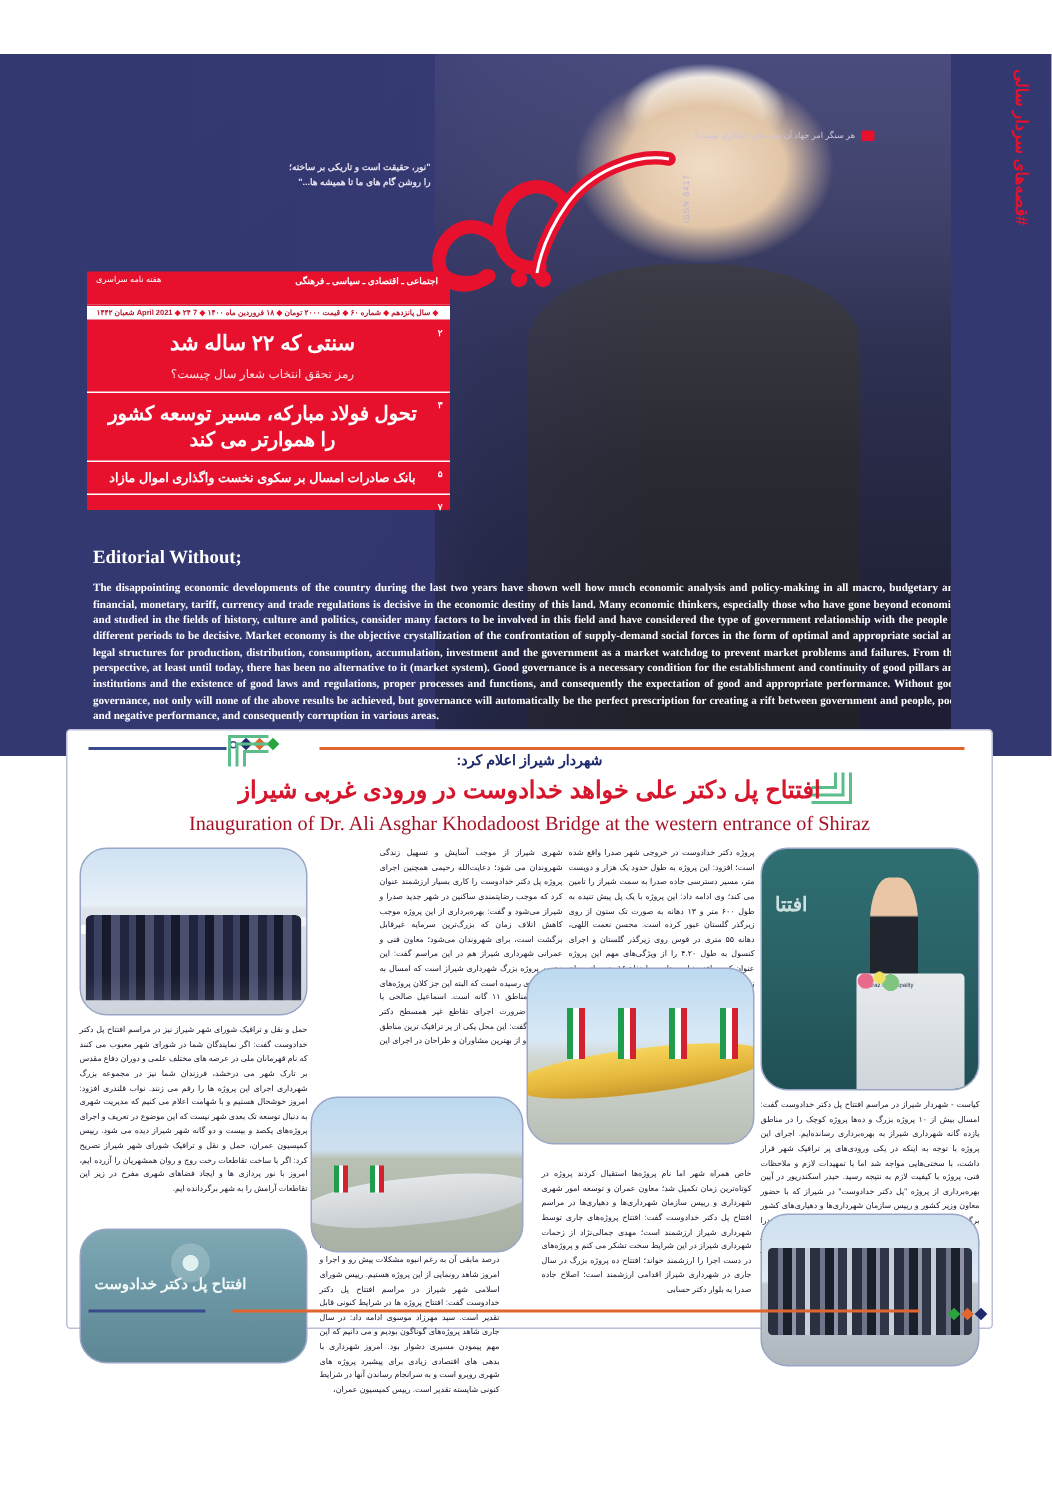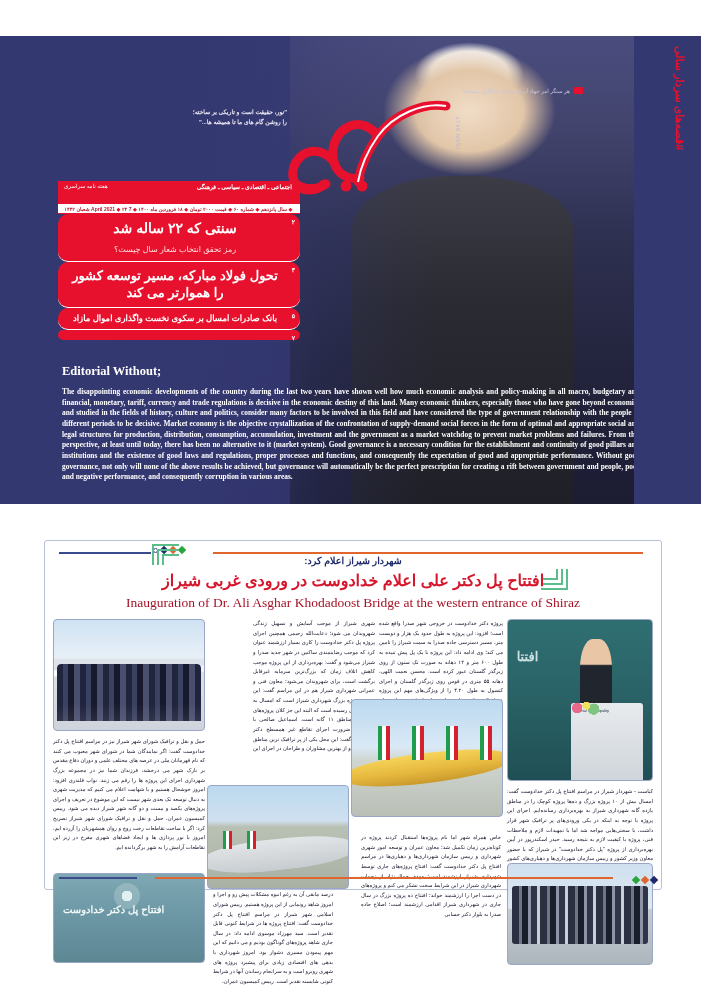--- a/index.html
+++ b/index.html
@@ -79,21 +79,21 @@
     background:#fff; border-top:1px solid #e8112d; border-bottom:1px solid #e8112d;
     display:flex; align-items:center; justify-content:center; direction:rtl;
   }
   .issue-bar span{ font-size:5px; color:#b8152c; font-weight:bold; white-space:nowrap; }
   .issue-bar .bsep{ color:#e8112d; padding:0 1.5px; }
 
   
   .headline-stack{ position:absolute; left:58px; top:178px; width:242px; }
   .hl{
     background:#e8112d; color:#fff; position:relative; direction:rtl;
-    border-bottom:1.4px solid #ffffff; text-align:center; padding:5px 16px 5px 8px;border-radius:10px;
+    border-bottom:1.4px solid #ffffff; text-align:center; padding:5px 16px 5px 8px;
   }
   .hl .num{
     position:absolute; right:5px; top:4px; font-size:6px; color:#fff; font-weight:bold;
   }
   .hl .t1{ font-size:14px; font-weight:bold; line-height:1.35; }
   .hl .t2{ font-size:8px; font-weight:normal; line-height:1.5; margin-top:6px; color:#ffdede; }
   .hl.small .t1{ font-size:8.5px; }
   .hl.big .t1{ font-size:13px;text-align:center; }
 
   
@@ -112,21 +112,21 @@
   .editorial{ position:absolute; left:62px; top:328px; width:578px; direction:ltr; }
   .ed-kicker{ font-size:12.5px; font-weight:bold; color:#ffffff; font-family:"Liberation Serif", serif; }
   .ed-title{ font-size:20px; font-weight:bold; color:#f2e52a; font-family:"Liberation Serif", serif; line-height:1.15; margin-top:1px; }
   .ed-body{
     margin-top:8px; font-family:"Liberation Serif", serif; font-weight:bold;
     font-size:7.4px; line-height:1.44; color:#ffffff; text-align:justify;
   }
 
   
   .article{
-    position:absolute; left:44px; top:540px; width:618px; height:350px;
+    position:absolute; left:44px; top:486px; width:618px; height:400px;
     background:#ffffff; border:1px solid #b9c0d8; border-radius:3px;
   }
   .orn{ position:absolute; width:46px; height:34px; }
   .orn svg{ width:100%; height:100%; }
   .orn.tl{ left:104px; top:-6px; }
   .orn.tr{ left:480px; top:24px; }
 
   .deco-line{ position:absolute; top:11px; height:2px; }
   .deco-line.left{ left:14px; width:92px; background:#3a4a8c; }
   .deco-line.right{ left:168px; width:430px; background:#e0662e; }
@@ -147,21 +147,21 @@
     position:absolute; left:0; right:0; top:54px; text-align:center;
     font-family:"Liberation Serif", serif; font-size:13.5px; font-weight:normal; color:#a51226;
   }
 
   .art-body{ position:absolute; left:8px; top:78px; right:8px; bottom:24px; }
 
   .fa-col{
     direction:rtl; text-align:justify; font-size:5.3px; line-height:1.82; color:#14142b;
   }
 
-  .photo{ border:1px solid #9aa6c8; border-radius:4px; overflow:hidden; position:relative;padding-left:40px; }
+  .photo{ border:1px solid #9aa6c8; border-radius:18px; overflow:hidden; position:relative;padding-left:40px; }
 
   
   .ph-ribbon{
     background:
       linear-gradient(180deg,#cfe2f2 0%, #e8f0f8 34%, #dfe4ea 36%, #cfd4dc 100%);
     position:relative;
   }
   .ph-ribbon:before{
     content:""; position:absolute; left:0; right:0; top:44%; height:6px;
     background: linear-gradient(90deg,#ffffff,#f3f3f3); transform:rotate(-2deg);
@@ -363,21 +363,21 @@
       <svg viewBox="0 0 46 34">
           <g fill="none" stroke="#5bbd8a" stroke-width="2">
         <path d="M42 4 L42 24 L16 24"></path>
             <path d="M37 4 L37 19 L16 19"></path>
             <path d="M32 4 L32 14 L16 14"></path>
       </g>
         </svg>
     </div>
 
     <div class="art-kicker">شهردار شیراز اعلام کرد:</div>
-    <div class="art-title-fa">افتتاح پل دکتر علی اعلام خدادوست در ورودی غربی شیراز</div>
+    <div class="art-title-fa">افتتاح پل دکتر علی خواهد خدادوست در ورودی غربی شیراز</div>
     <div class="art-title-en">Inauguration of Dr. Ali Asghar Khodadoost Bridge at the western entrance of Shiraz</div>
 
     <div class="art-body">
 
       <div style="position:absolute; right:0; top:0; width:146px;">
         <div class="photo ph-podium" style="width:146px;height:162px;">
           <div class="sign">افتتا</div>
           <div class="person"></div>
           <div class="rost">
             <span class="mlabel">Shiraz Municipality</span>

